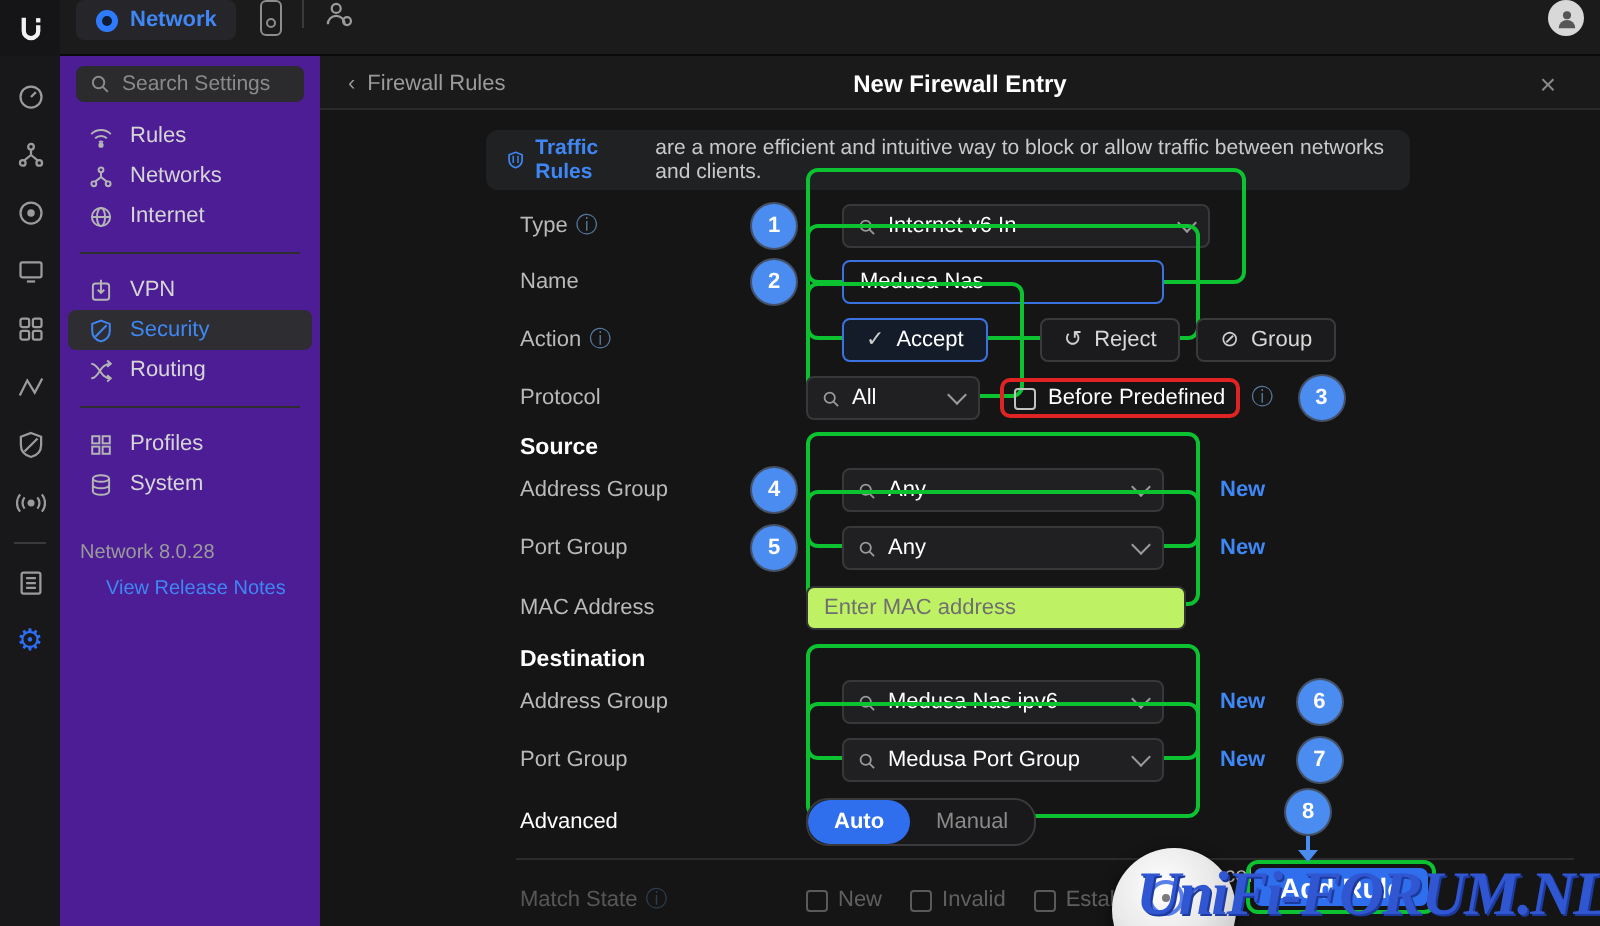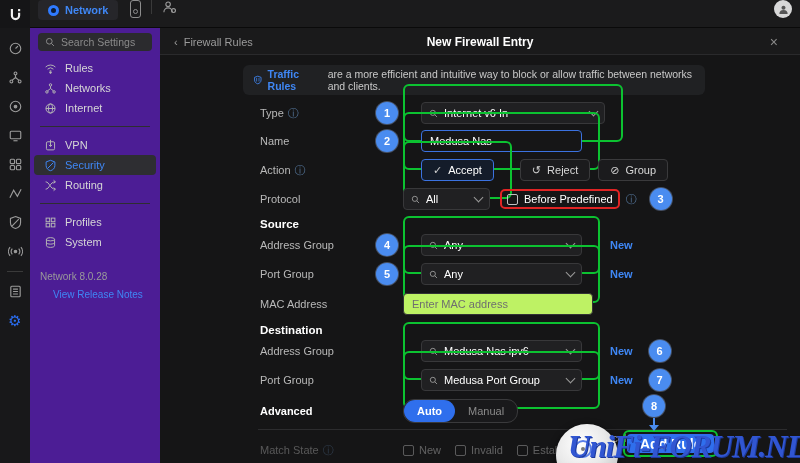--- a/index.html
+++ b/index.html
@@ -460,21 +460,21 @@
             </svg>
           <span>Medusa Port Group</span>
           <span class="chev"></span>
         </span>
       </span>
       <span class="newlink">New</span>
       <span class="badge" style="margin-left:16px;">7</span>
     </div>
 
     <div class="frow" style="top:370px;">
-      <span class="flabel" style="color:#fff;font-weight:700;">
+      <span class="flabel" style="color:#fff;font-weight:400;">
           <span>Advanced</span>
         </span>
       <span class="bslot"></span>
       <span class="toggle">
         <span class="tseg sel">Auto</span>
         <span class="tseg">Manual</span>
       </span>
     </div>
 
     <div class="frow dimrow" style="top:409px;">

